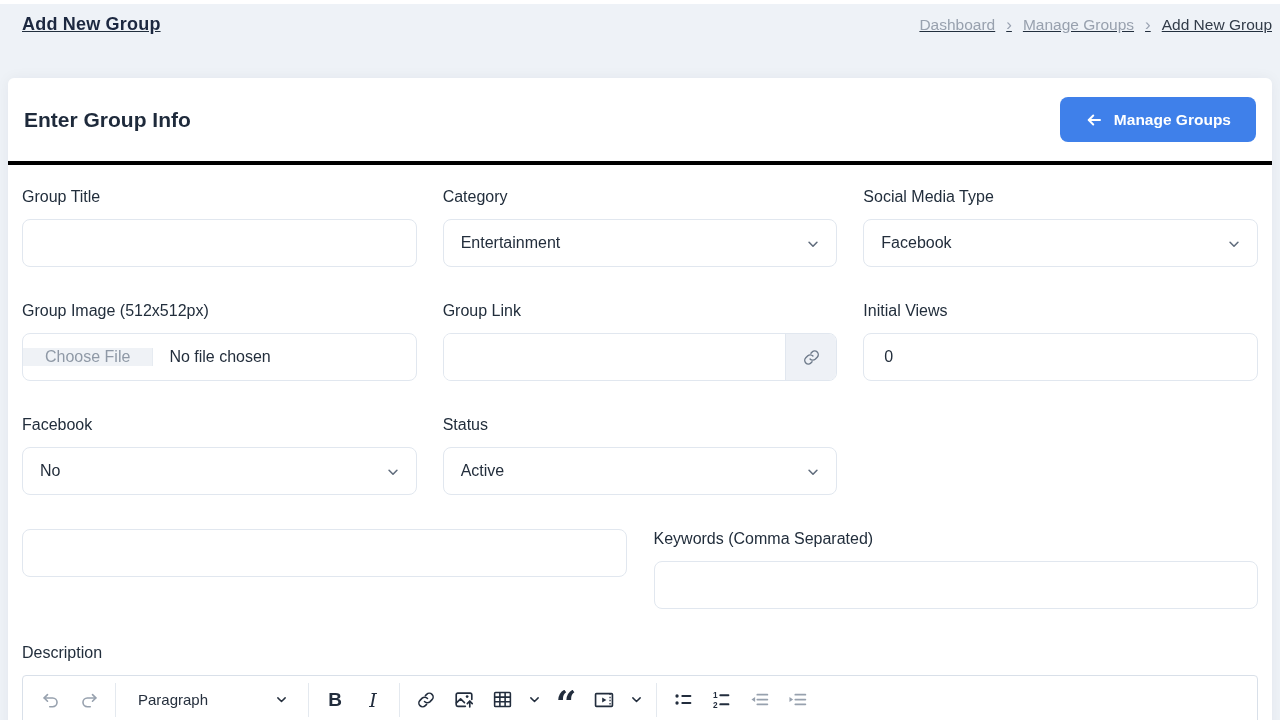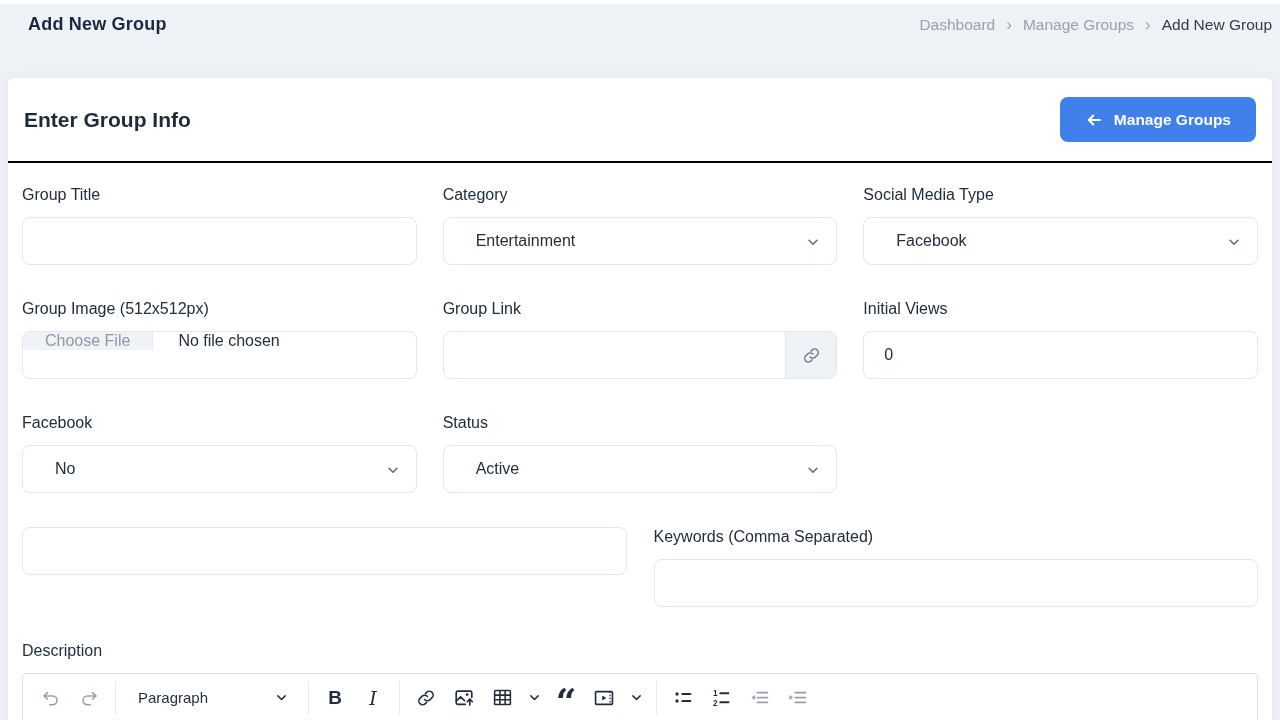--- a/index.html
+++ b/index.html
@@ -8,40 +8,41 @@
     font-family: "Liberation Sans", sans-serif;
     background: #eef2f7;
     color: #222f3e;
   }
   .top-strip { height: 4px; background: #ffffff; }
 
   
   .page-header {
     height: 41px;
     display: flex; align-items: center; justify-content: space-between;
-    padding: 0 8px 0 28px;
+    padding: 0 8px 0 22px;
+    text-decoration: underline;
   }
   .page-title { font-size: 18px; font-weight: 700; color: #1c2840; letter-spacing: .2px; }
   .breadcrumb { display: flex; align-items: center; font-size: 15.5px; }
   .crumb { color: #98a1ae; cursor: pointer; }
   .crumb.current { color: #323c49; font-weight: 500; cursor: default; }
   .crumb-sep { color: #9aa3b2; margin: 0 11px; font-size: 17px; line-height: 1; }
 
   
   .card {
     margin: 10px 8px 0;
     background: #fff;
     border-radius: 6px;
     box-shadow: 0 0 14px rgba(33,40,50,.05);
     min-height: 680px;
   }
   .card-header {
     display: flex; align-items: center; justify-content: space-between;
     padding: 19px 16px;
-    border-bottom: 2px solid #000000;
+    border-bottom: 4px solid #000000;
     margin-top: 33px;
   }
   .card-title { font-size: 21px; font-weight: 700; color: #1e2a3b; }
   .btn-primary {
     display: flex; align-items: center; gap: 11px;
     height: 45px; padding: 0 25px;
     background: #3f80ea; color: #fff;
     border: none; border-radius: 8px;
     font-family: "Liberation Sans", sans-serif;
     font-size: 15.5px; font-weight: 700; cursor: pointer;
@@ -54,31 +55,31 @@
   .field label { display: block; font-size: 16px; line-height: 19px; margin-bottom: 13px; color: #222e3c; }
   .control {
     width: 100%; height: 48px;
     border: 1px solid #e1e7ef; border-radius: 8px;
     background: #fff; font-size: 16px; color: #232e3c;
     font-family: "Liberation Sans", sans-serif;
   }
   input.control { padding: 0 20px; outline: none; }
 
   
-  .select { position: relative; display: flex; align-items: center; padding: 0 40px 0 32px; cursor: pointer; }
+  .select { position: relative; display: flex; align-items: center; padding: 0 40px 0 17px; cursor: pointer; }
   .select .chev { position: absolute; right: 16px; top: 17px; color: #606c7c; }
 
   
-  .file-control { display: flex; align-items: flex-start; overflow: hidden; cursor: pointer; }
+  .file-control { display: flex; align-items: center; overflow: hidden; cursor: pointer; }
   .file-btn {
     display: flex; align-items: center;
     padding: 0 22px; background: #eff2f6; color: #8f99a6;
     border-right: 1px solid #e6ebf1; white-space: nowrap;
   }
-  .file-status { display: flex; align-items: center; padding: 0 25px; color: #232e3c; }
+  .file-status { display: flex; align-items: center; padding: 0 16px; color: #232e3c; }
 
   
   .input-group { display: flex; overflow: hidden; padding: 0; }
   .input-group input {
     flex: 1; border: none; outline: none; height: 100%;
     padding: 0 20px; font-size: 16px; font-family: "Liberation Sans", sans-serif; color: #232e3c;
   }
   .input-addon {
     width: 51px; display: flex; align-items: center; justify-content: center;
     background: #eef1f6; border-left: 1px solid #e1e7ef; color: #6e7a8a;

